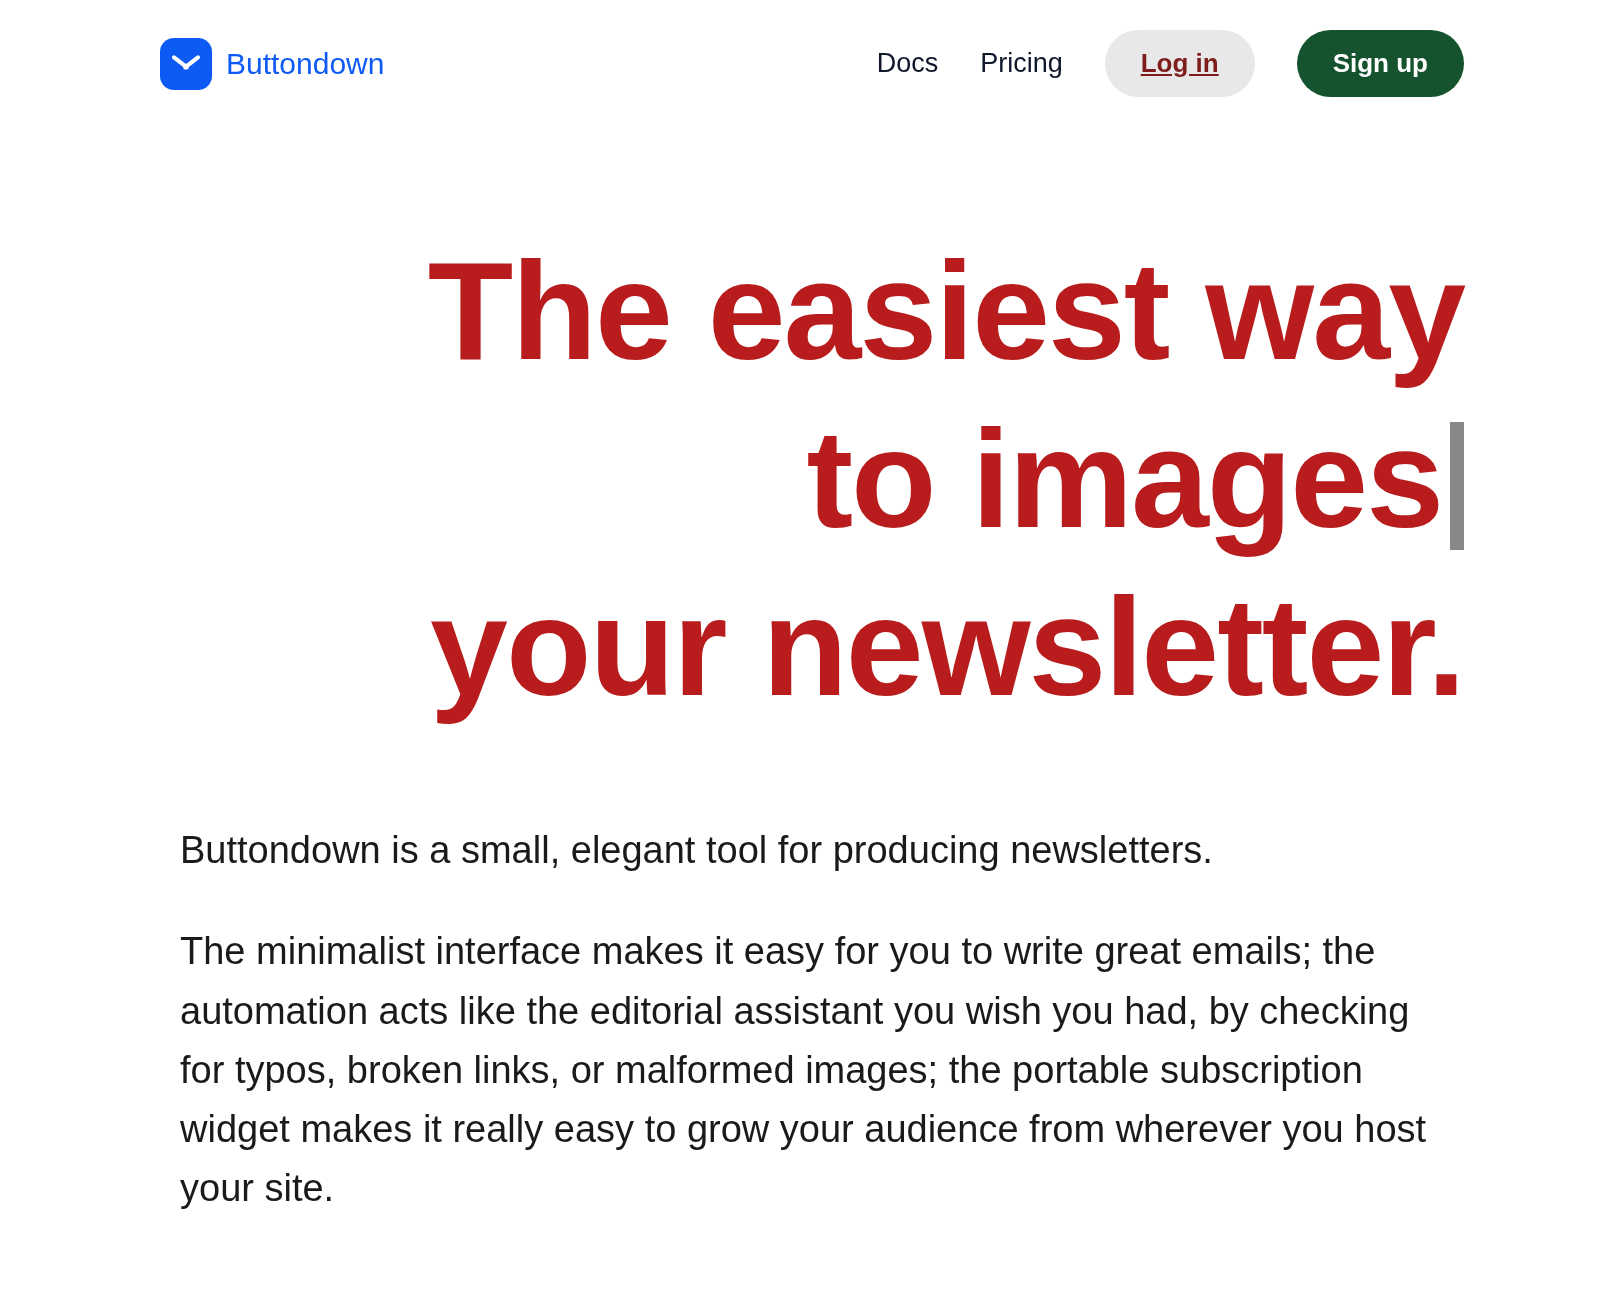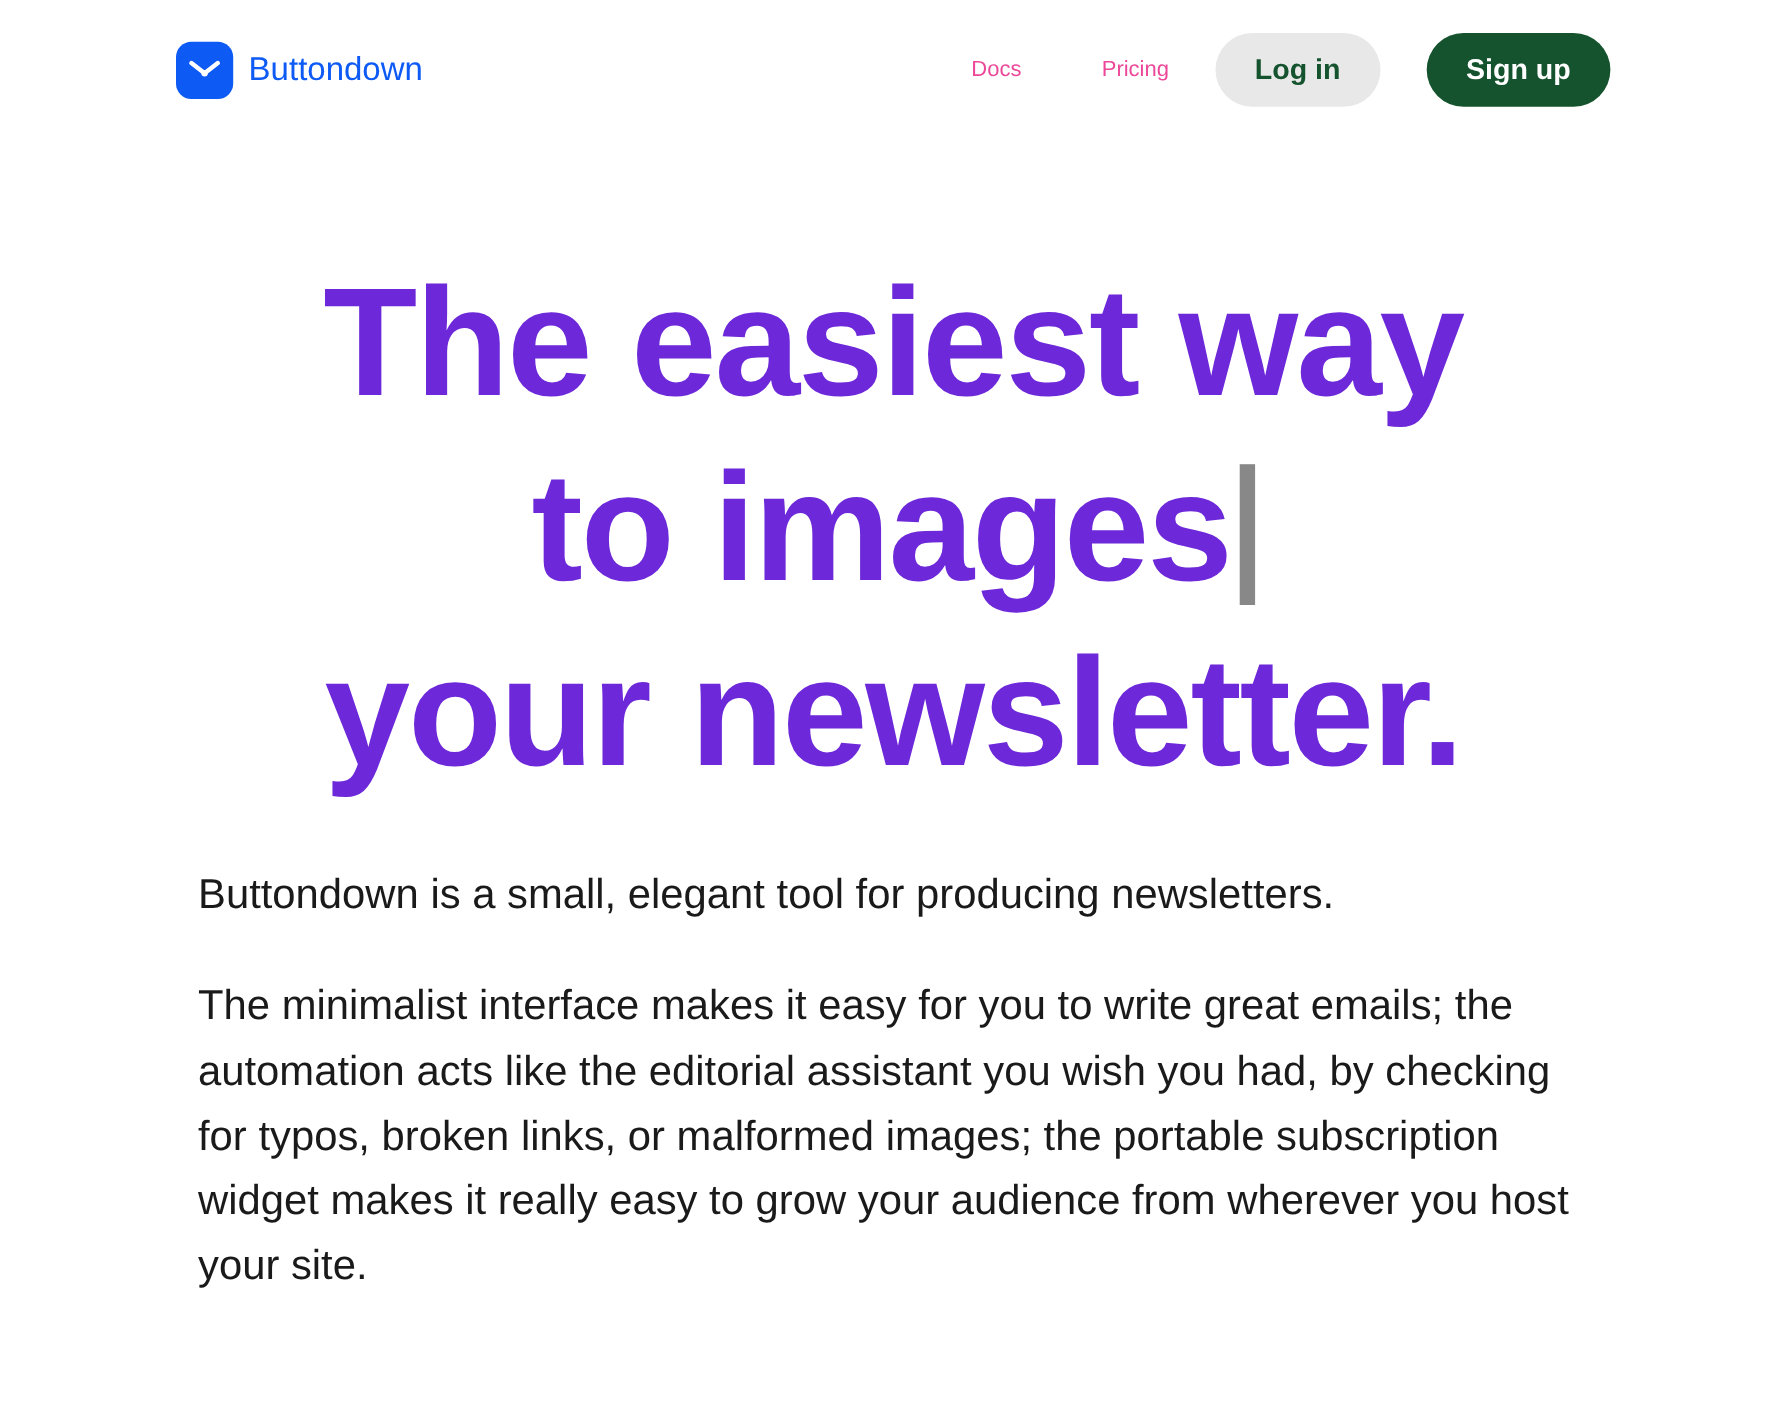--- a/index.html
+++ b/index.html
@@ -42,55 +42,55 @@
       font-size: 30px;
       font-weight: 500;
       color: #0d5af5;
     }
     .nav {
       display: flex;
       align-items: center;
       gap: 42px;
     }
     .nav-link {
-      font-size: 20px;
+      font-size: 27px;
       font-weight: 500;
-      color: #ec4899;
+      color: #0f172a;
       text-decoration: none;
       cursor: pointer;
-      margin-left: 31px;
     }
     .btn-login {
       font-size: 26px;
       font-weight: 600;
-      color: #14532d;
+      color: #7f1d1d;
       background: #e8e8e8;
       border: none;
       padding: 18px 36px;
       border-radius: 999px;
       cursor: pointer;
+      text-decoration: underline;
     }
     .btn-signup {
       font-size: 26px;
       font-weight: 600;
       color: #ffffff;
       background: #14532d;
       border: none;
       padding: 18px 36px;
       border-radius: 999px;
       cursor: pointer;
     }
     .hero-headline {
       font-size: 140px;
       font-weight: 800;
       line-height: 1.2;
-      color: #6d28d9;
-      text-align: center;
+      color: #b91c1c;
+      text-align: right;
       letter-spacing: -2px;
-      margin-bottom: 53px;
+      margin-bottom: 90px;
     }
     .hero-headline .cursor {
       display: inline-block;
       width: 14px;
       background: #888888;
       height: 128px;
       vertical-align: text-top;
       margin-left: 8px;
       margin-top: 22px;
     }

